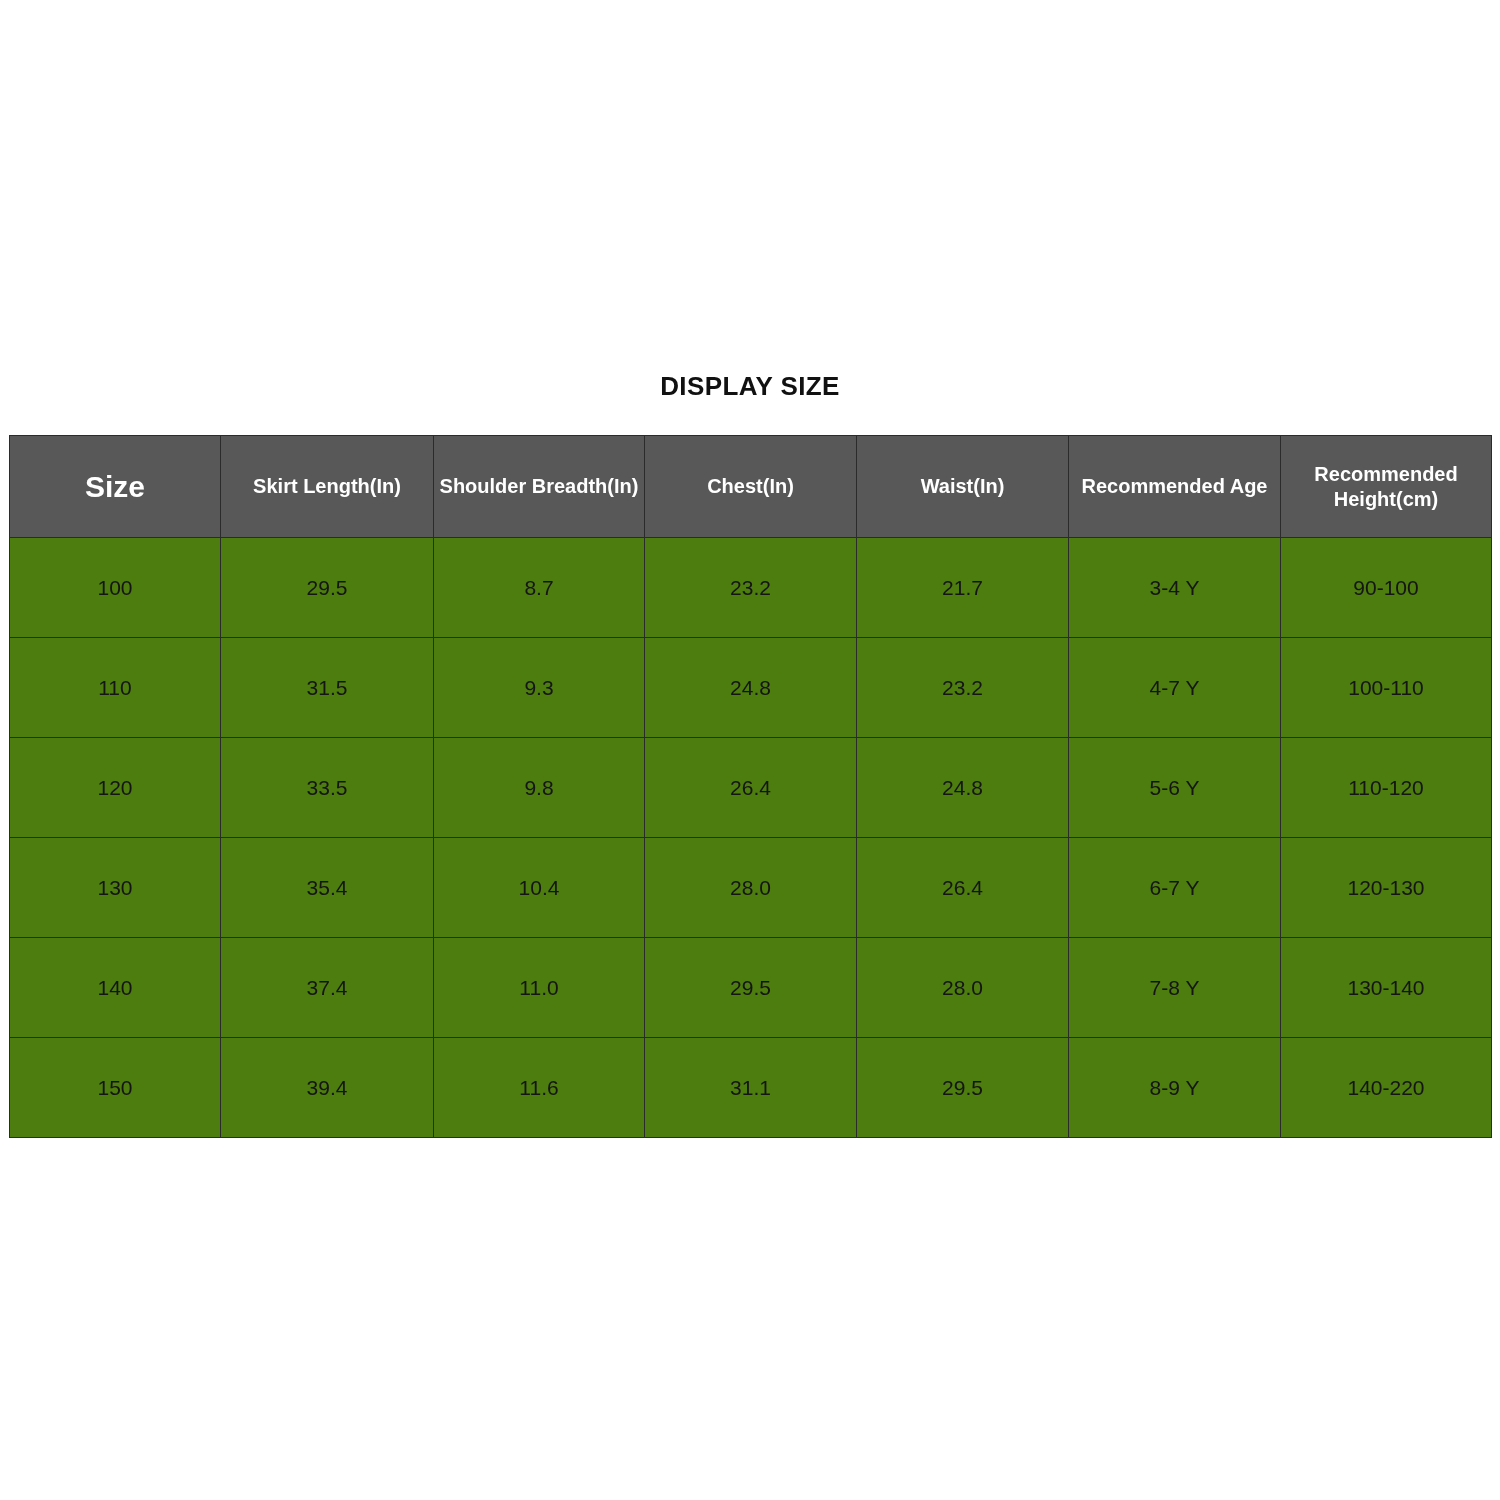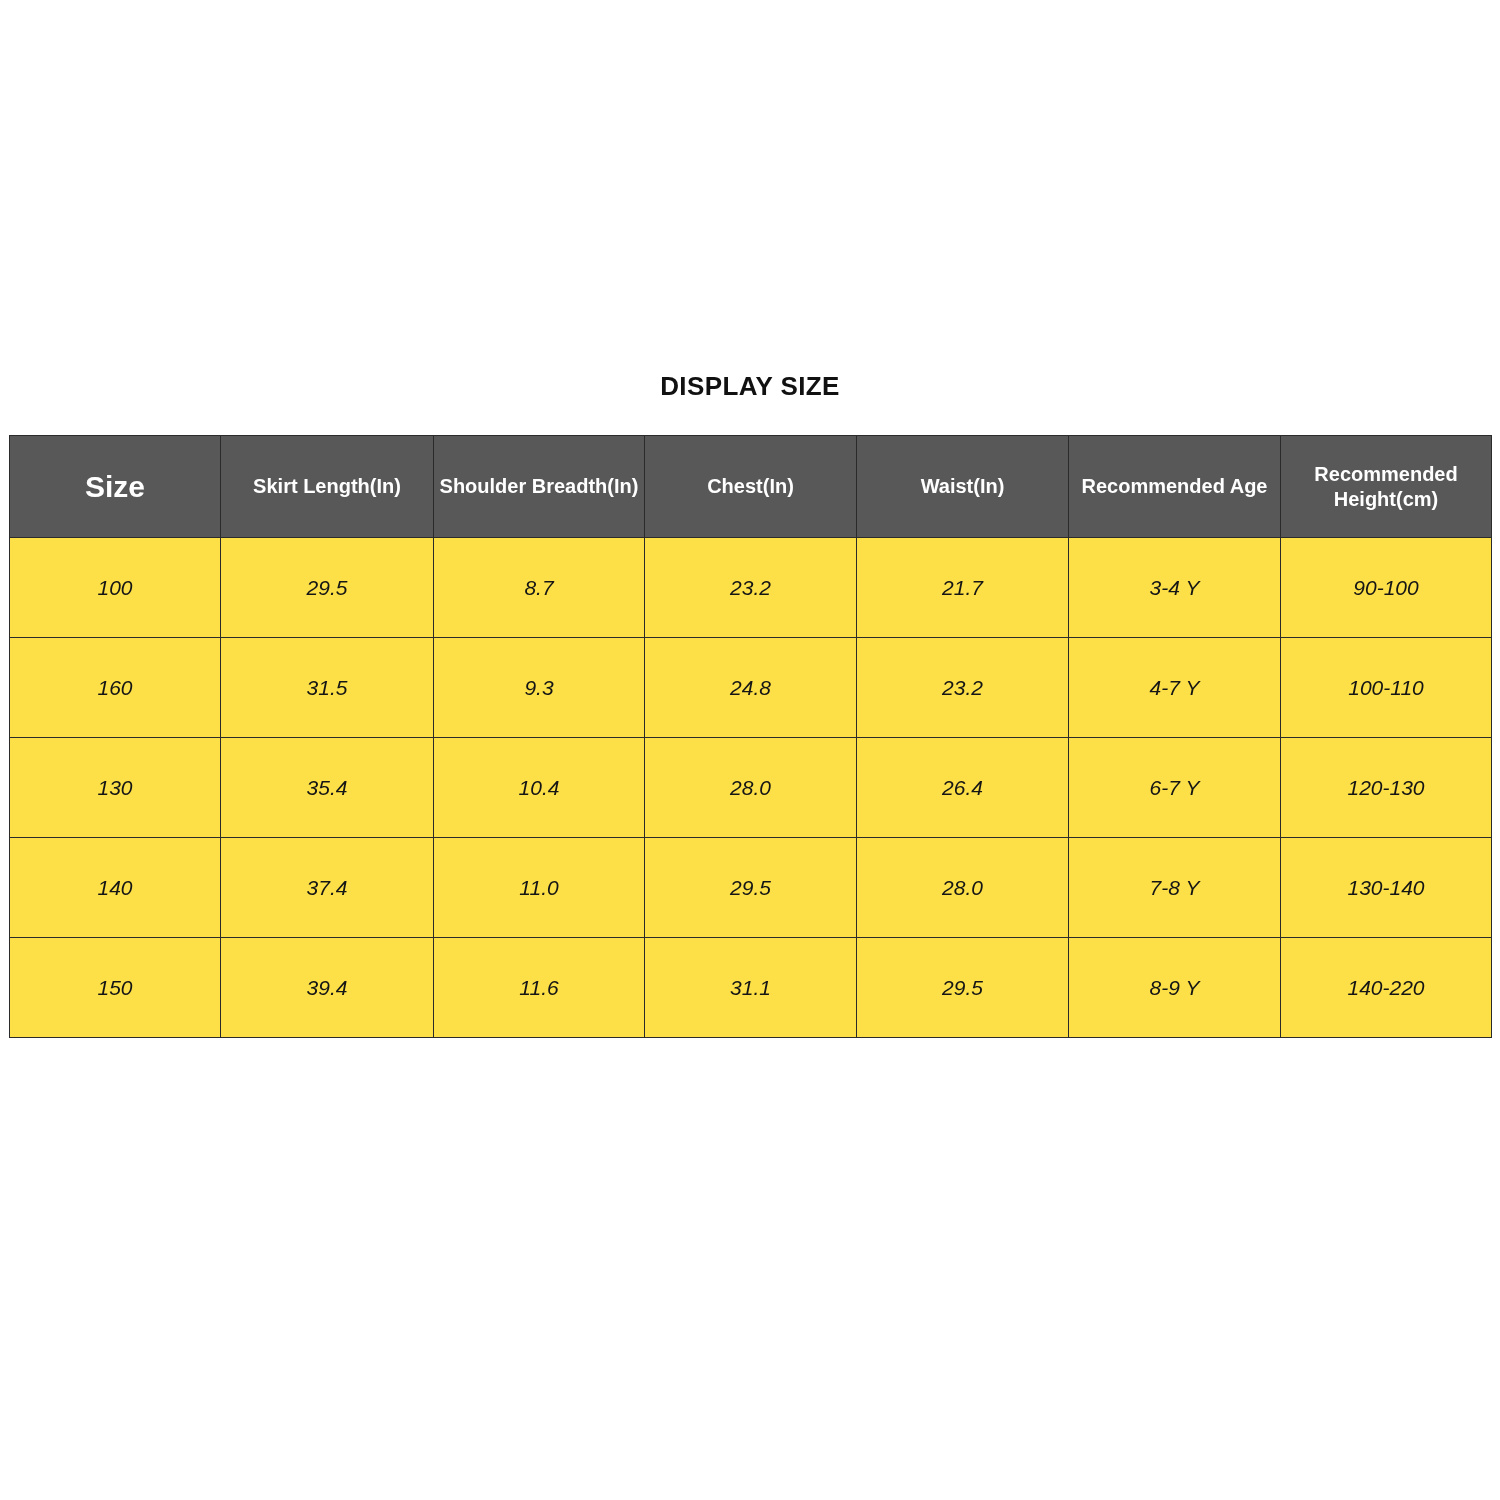--- a/index.html
+++ b/index.html
@@ -56,26 +56,25 @@
     color: #ffffff;
     font-weight: bold;
     font-size: 20px;
     line-height: 1.25;
     height: 101px;
   }
   thead th.size-head {
     font-size: 30px;
   }
   tbody td {
-    background: #fde047;
+    background: #4d7c0f;
     color: #151515;
     font-size: 21px;
     font-weight: normal;
     height: 99px;
-    font-style: italic;
   }
   
   col.c0 { width: 211px; }
   col.c1 { width: 213px; }
   col.c2 { width: 211px; }
   col.c3 { width: 212px; }
   col.c4 { width: 212px; }
   col.c5 { width: 212px; }
   col.c6 { width: 211px; }
 </style>
@@ -112,27 +111,36 @@
         <tr>
           <td>100</td>
           <td>29.5</td>
           <td>8.7</td>
           <td>23.2</td>
           <td>21.7</td>
           <td>3-4 Y</td>
           <td>90-100</td>
         </tr>
         <tr>
-          <td>160</td>
+          <td>110</td>
           <td>31.5</td>
           <td>9.3</td>
           <td>24.8</td>
           <td>23.2</td>
           <td>4-7 Y</td>
           <td>100-110</td>
+        </tr>
+        <tr>
+          <td>120</td>
+          <td>33.5</td>
+          <td>9.8</td>
+          <td>26.4</td>
+          <td>24.8</td>
+          <td>5-6 Y</td>
+          <td>110-120</td>
         </tr>
         <tr>
           <td>130</td>
           <td>35.4</td>
           <td>10.4</td>
           <td>28.0</td>
           <td>26.4</td>
           <td>6-7 Y</td>
           <td>120-130</td>
         </tr>

